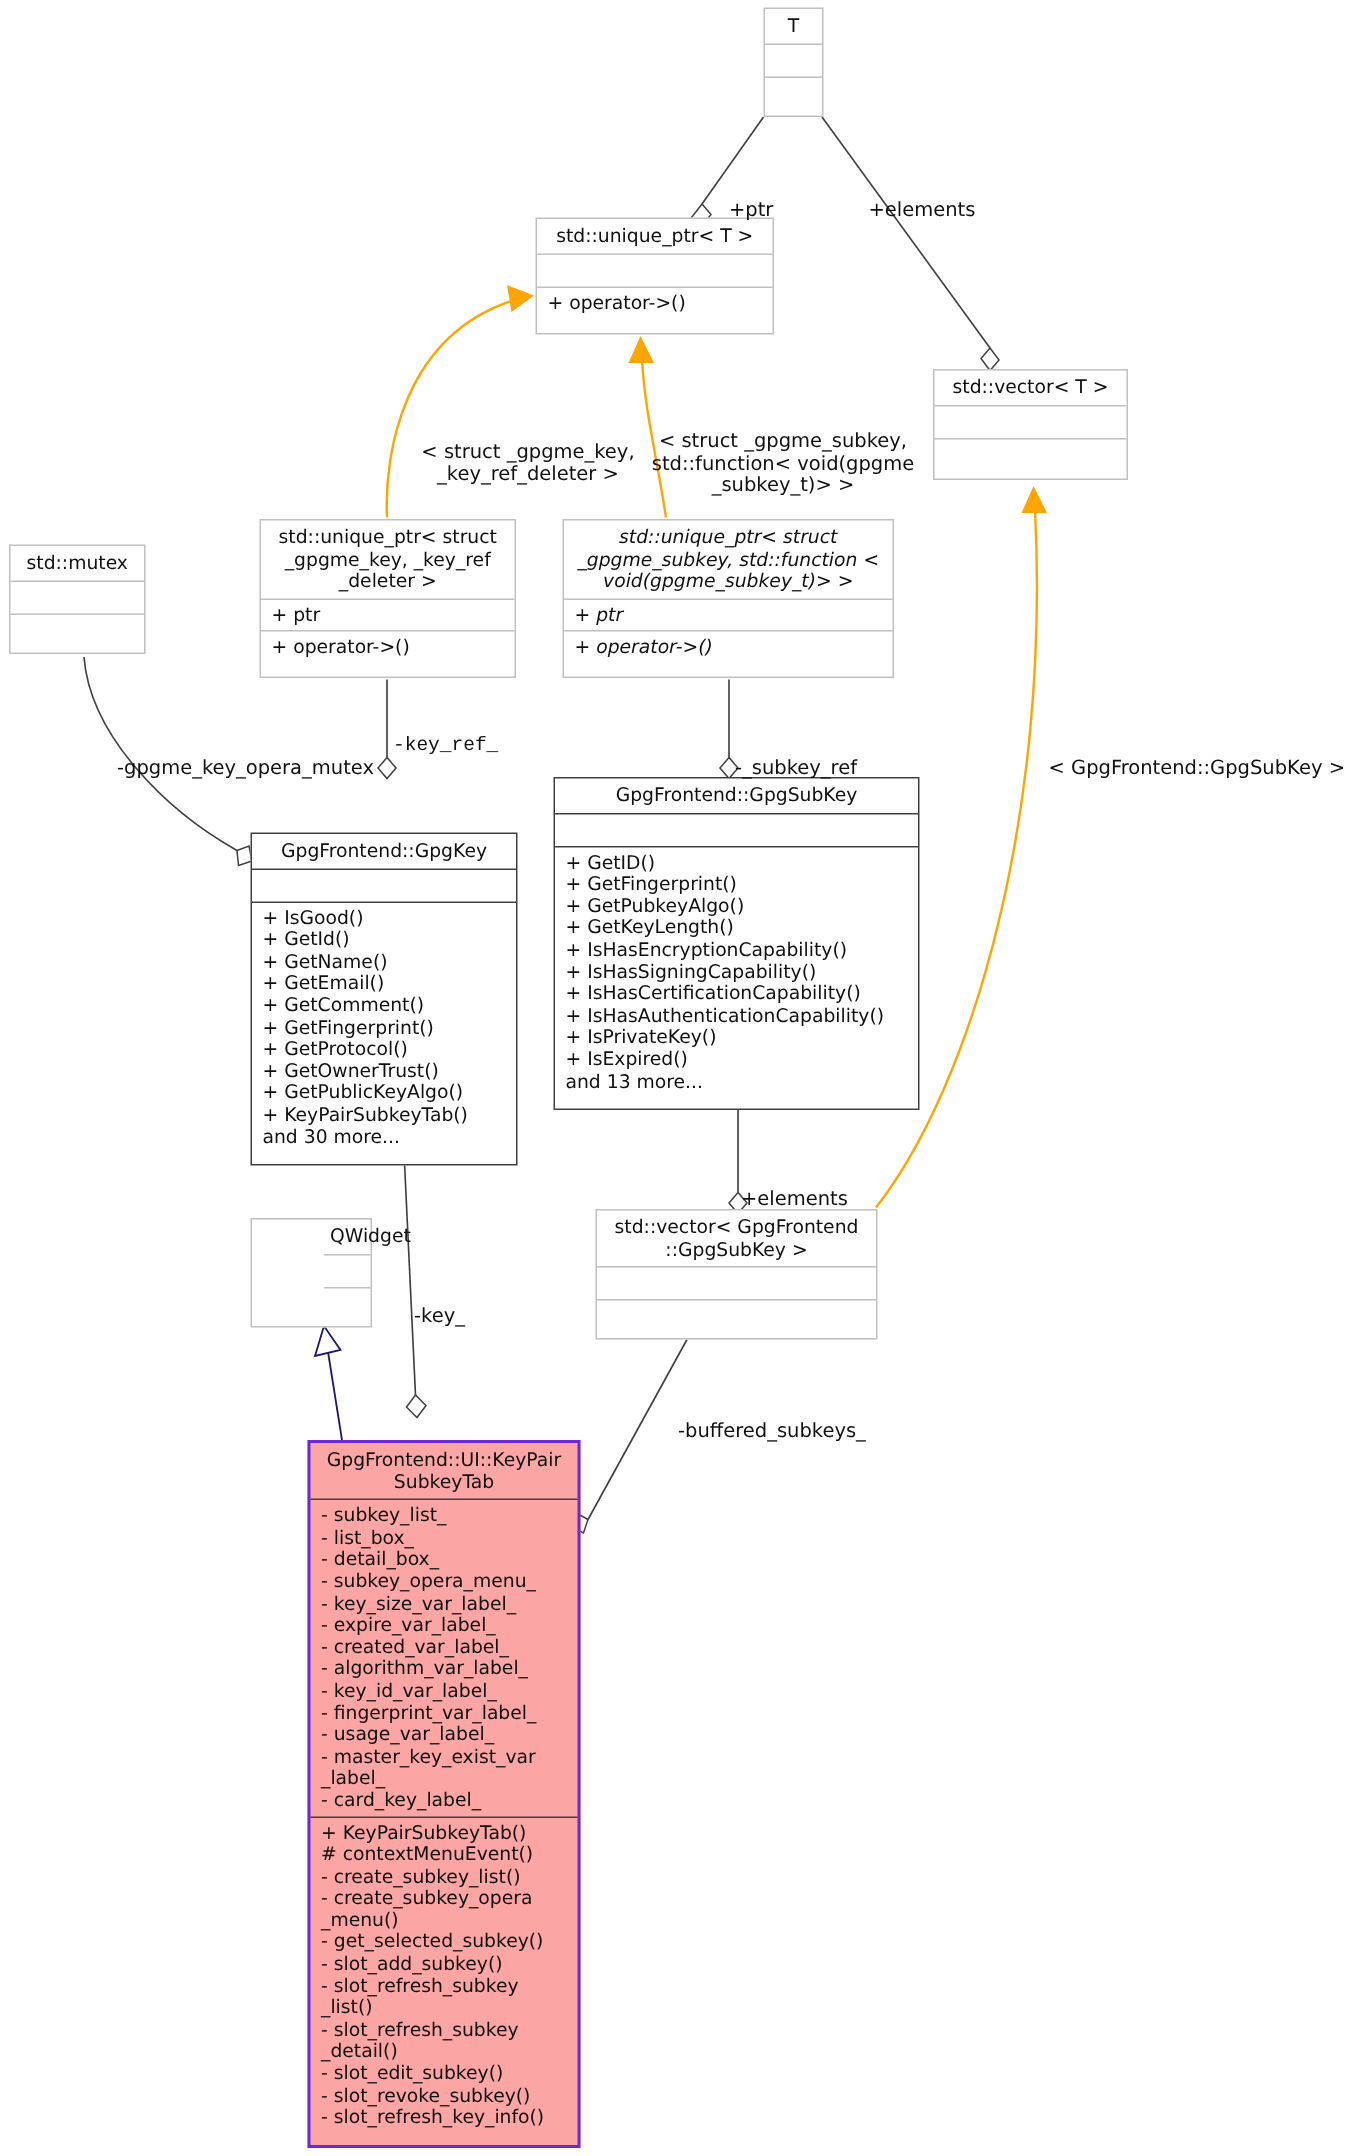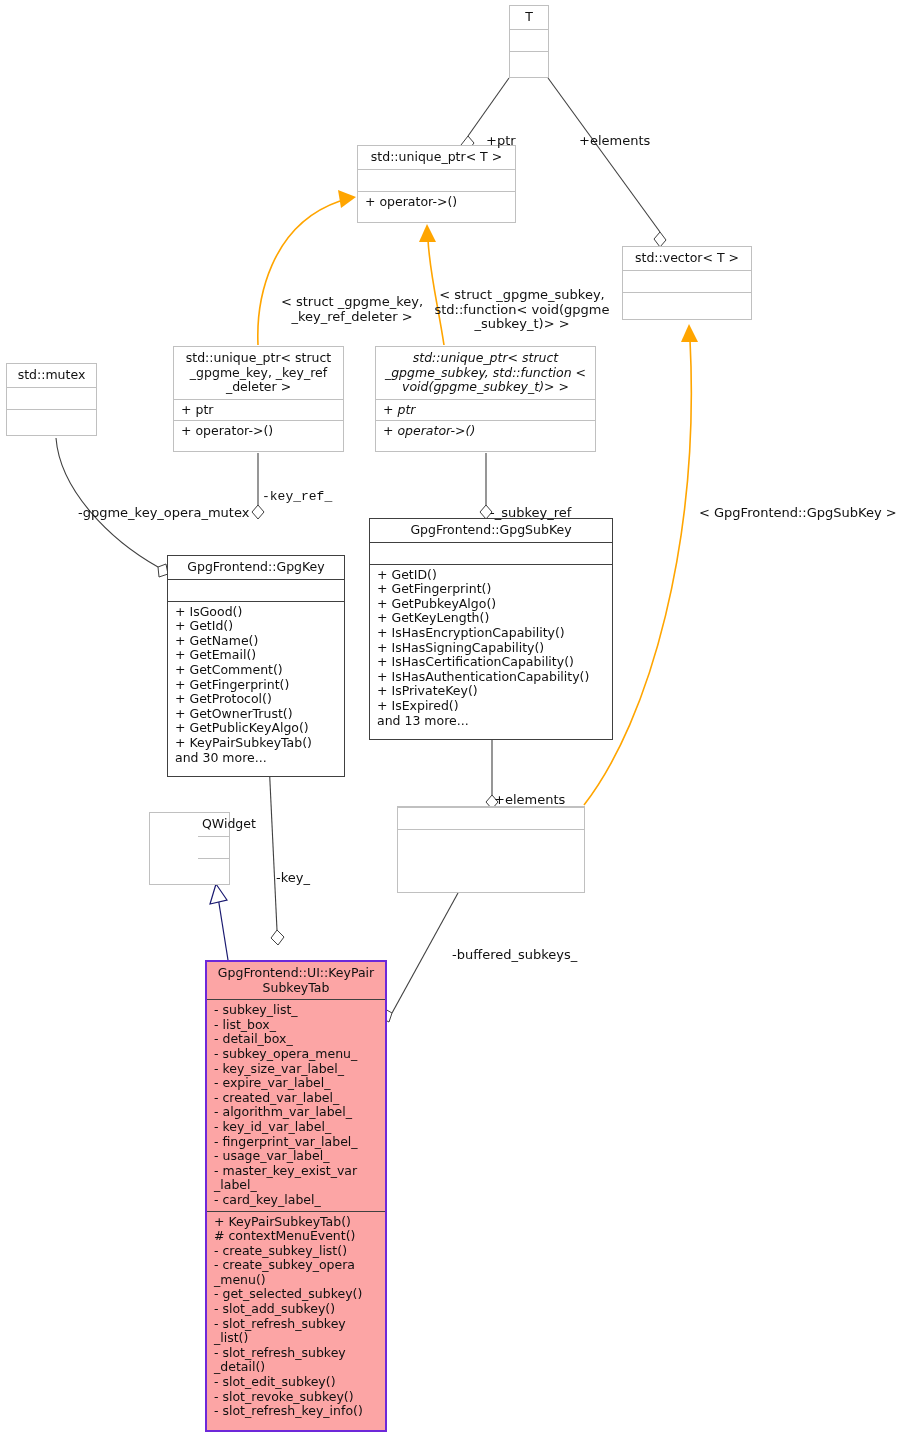--- a/index.html
+++ b/index.html
@@ -248,27 +248,28 @@
       <div class="row">+ IsHasSigningCapability()</div>
       <div class="row">+ IsHasCertificationCapability()</div>
       <div class="row">+ IsHasAuthenticationCapability()</div>
       <div class="row">+ IsPrivateKey()</div>
       <div class="row">+ IsExpired()</div>
       <div class="row">and 13 more...</div>
     </div>
   </div>
 
   <div class="uml-box" style="left:397px; top:806px; width:188px; height:87px;">
-    <div class="uml-sep"></div>
-    <div class="uml-compartment empty"></div>
-    <div class="uml-sep"></div>
-    <div class="uml-compartment empty"></div>
-  </div>
-
-  <div class="uml-box" style="left:149px; top:812px; width:81px; height:73px;padding-left:48px;">
+    <div class="uml-title">std::vector&lt; GpgFrontend ::GpgSubKey &gt;</div>
+    <div class="uml-sep"></div>
+    <div class="uml-compartment empty"></div>
+    <div class="uml-sep"></div>
+    <div class="uml-compartment empty"></div>
+  </div>
+
+  <div class="uml-box" style="left:167px; top:812px; width:81px; height:73px;padding-left:48px;">
     <div class="uml-title">QWidget</div>
     <div class="uml-sep"></div>
     <div class="uml-compartment empty"></div>
     <div class="uml-sep"></div>
     <div class="uml-compartment empty"></div>
   </div>
 
   <div class="uml-box highlight" style="left:205px; top:960px; width:182px; height:472px;">
     <div class="uml-title">GpgFrontend::UI::KeyPair SubkeyTab</div>
     <div class="uml-compartment">

